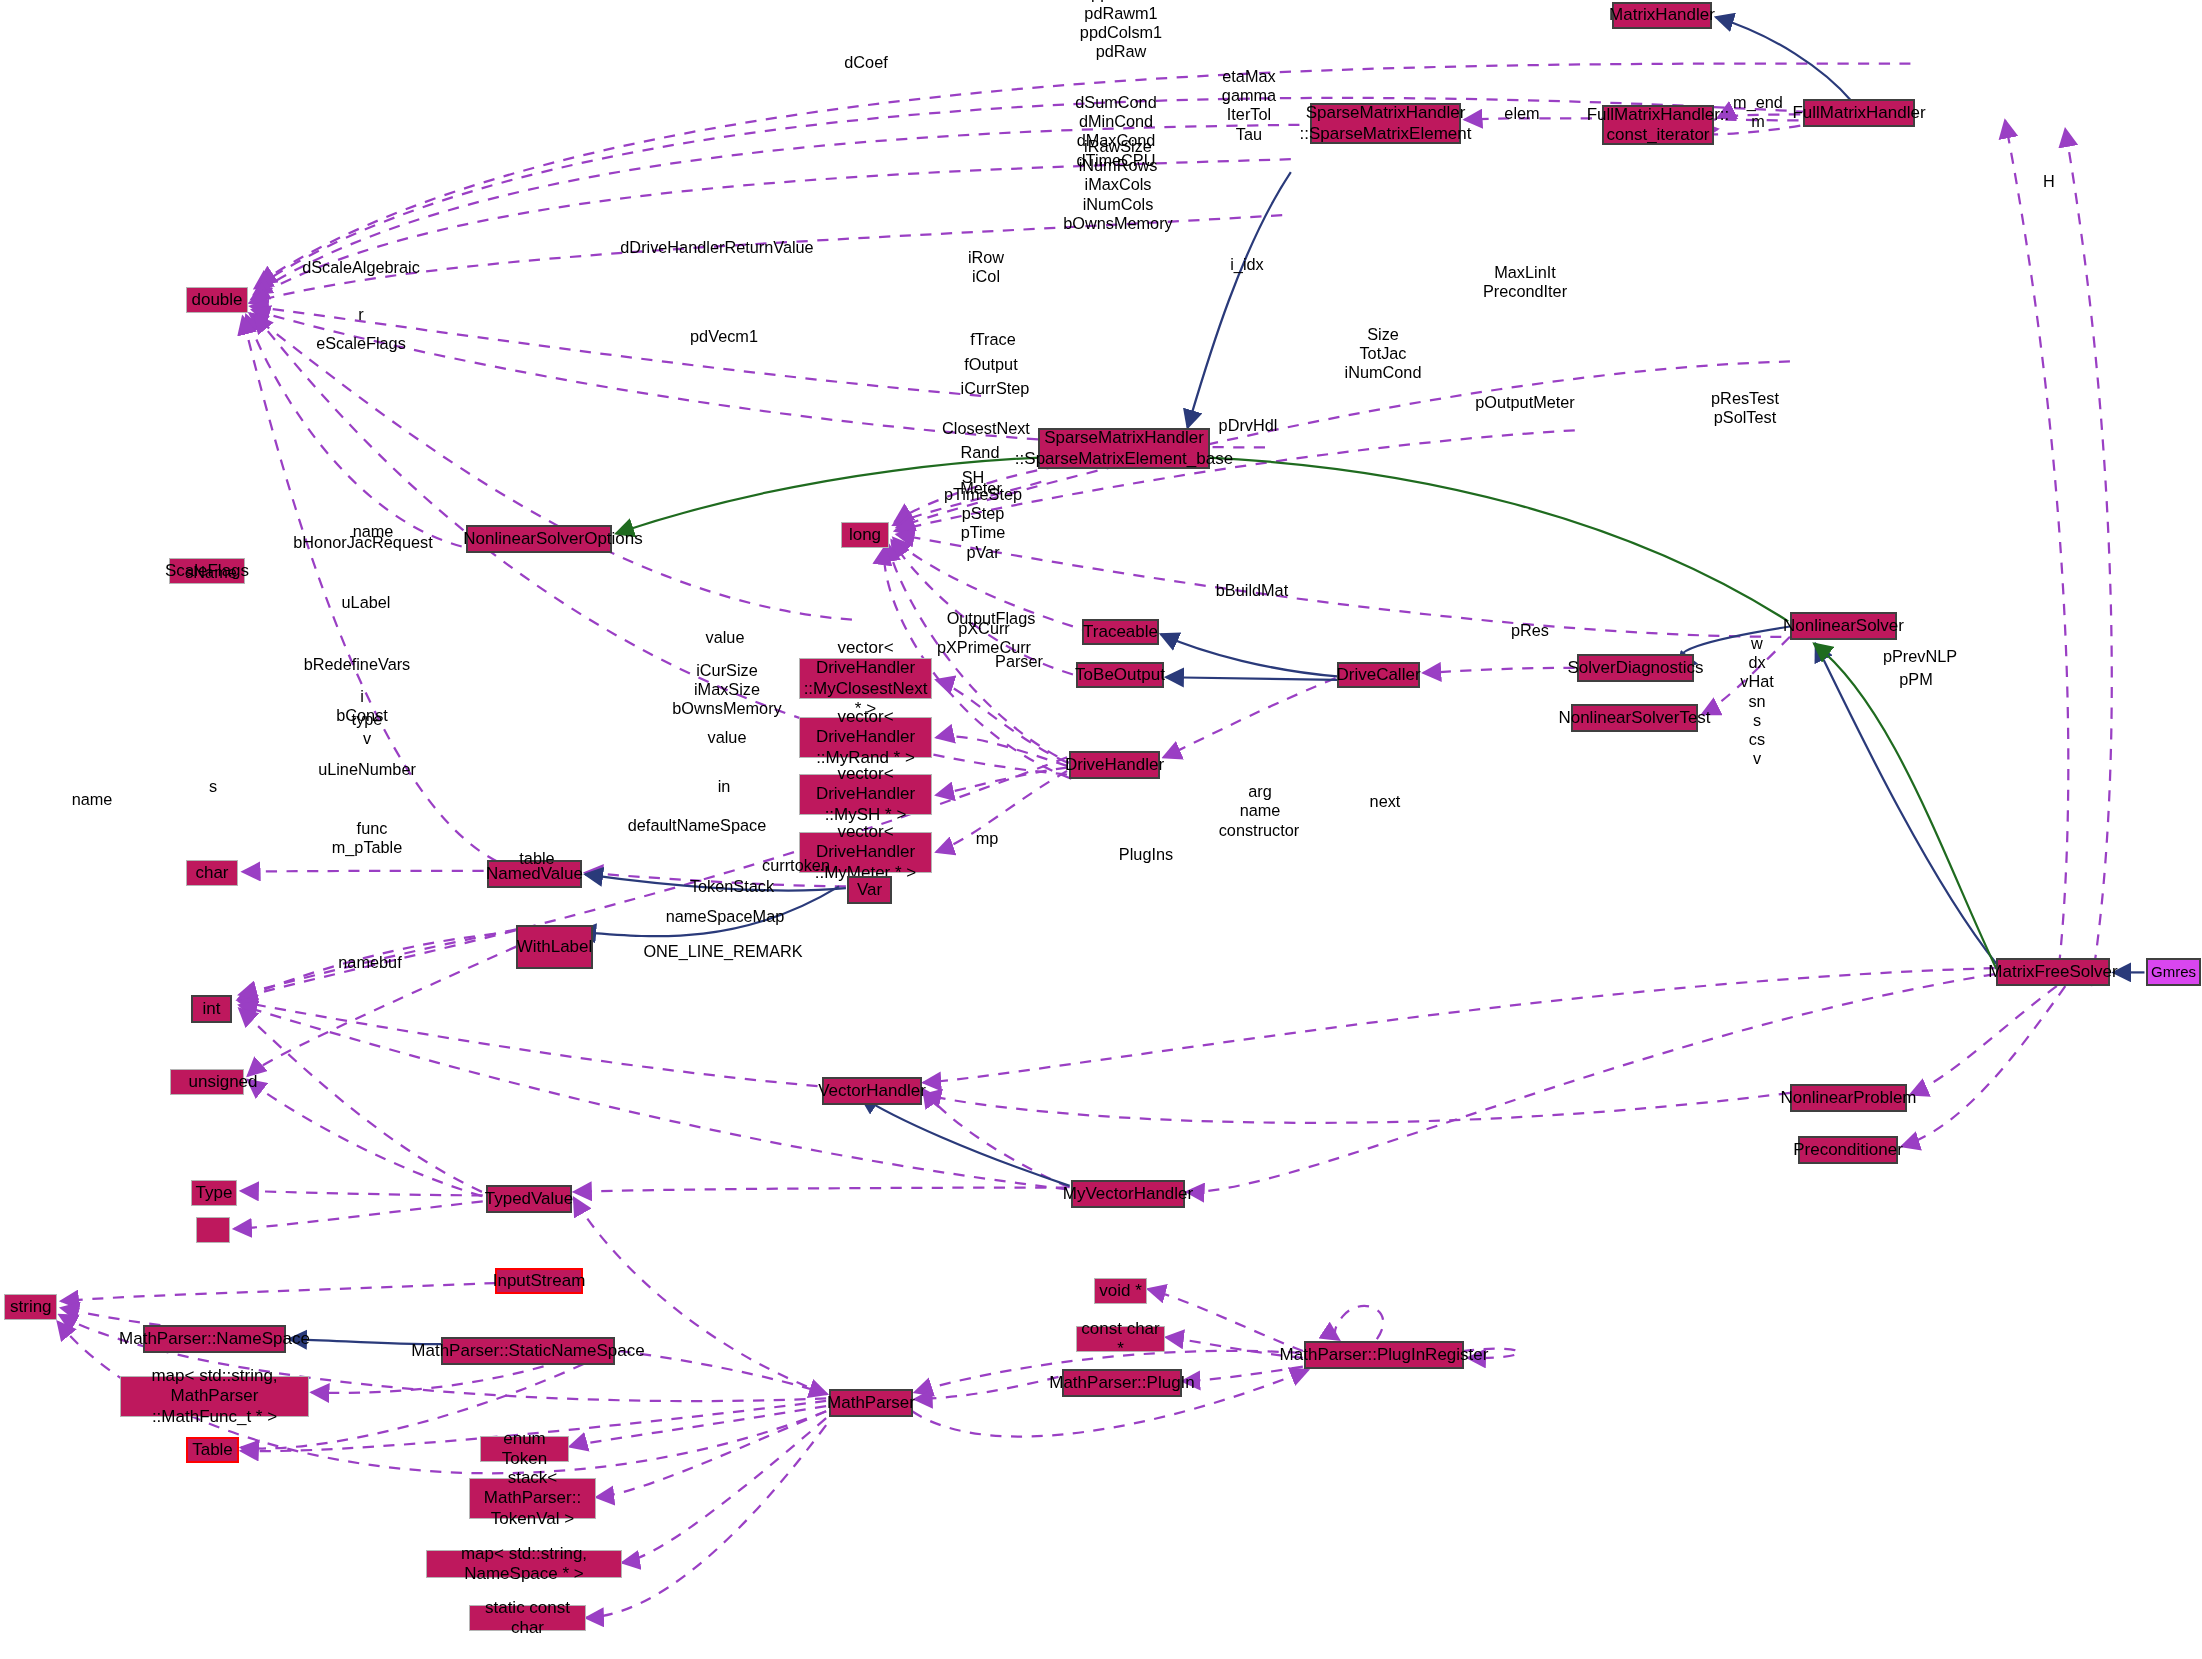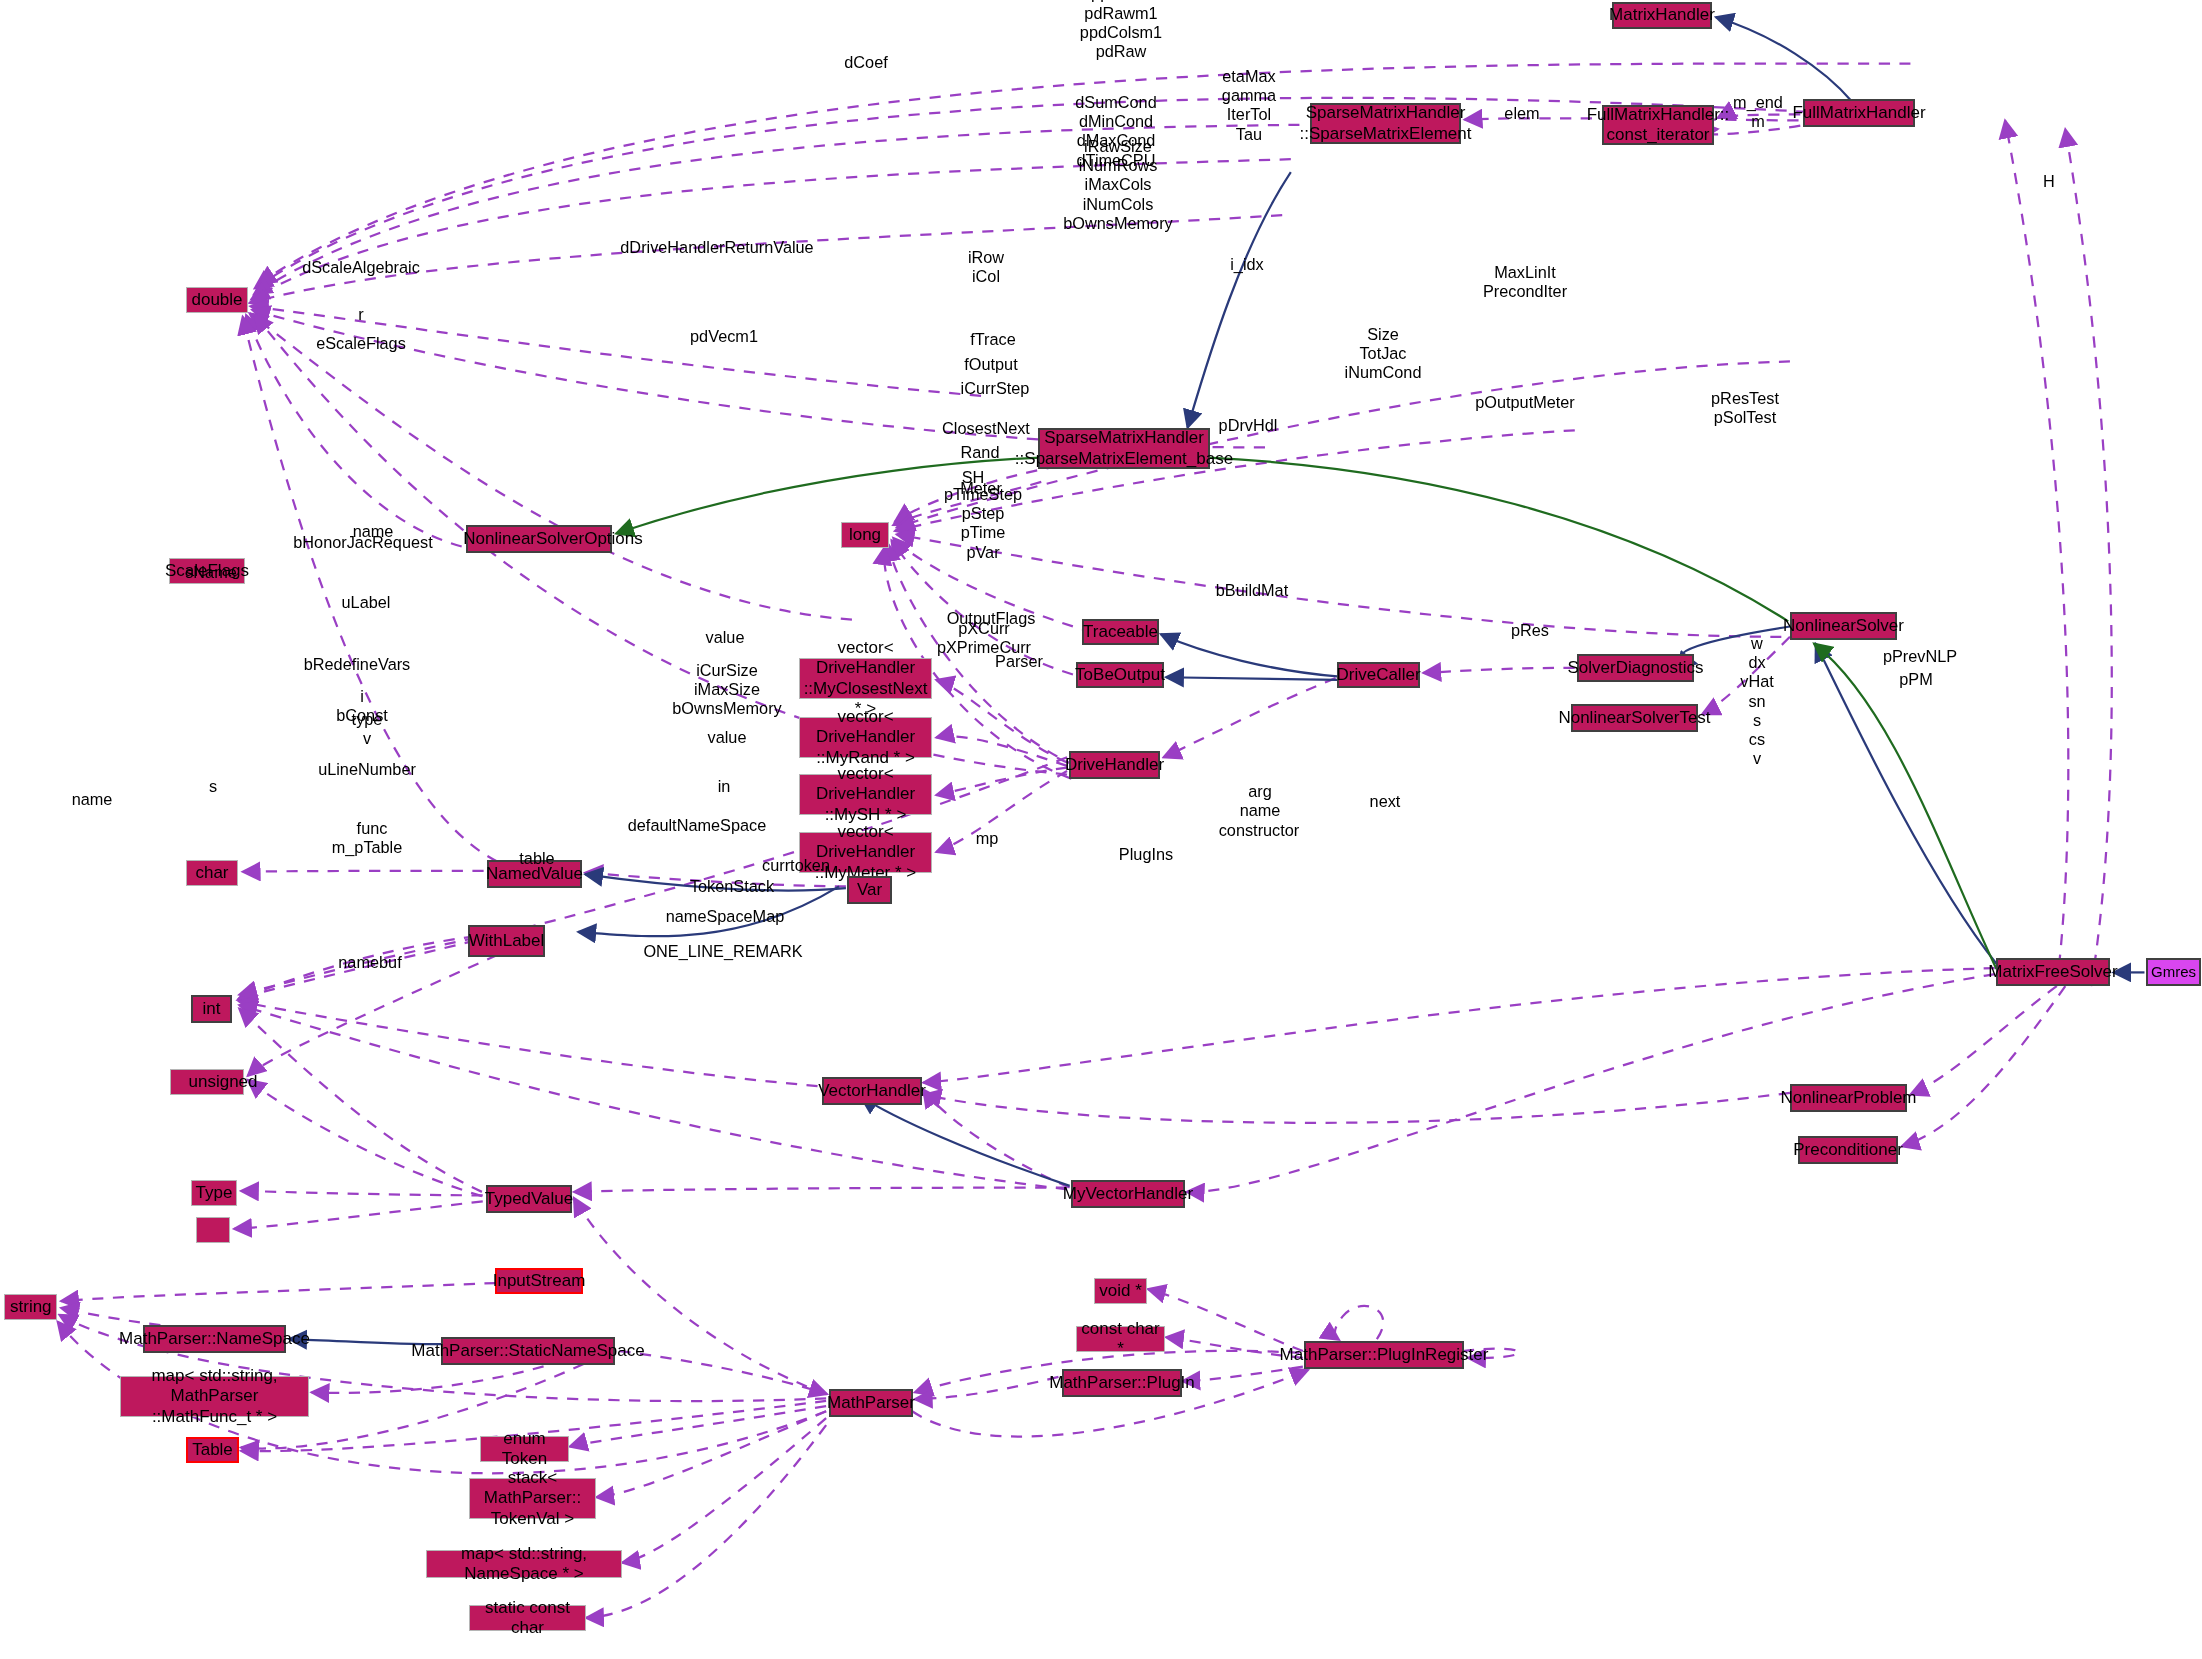--- a/index.html
+++ b/index.html
@@ -182,21 +182,21 @@
   <div class="node n-plain" style="left:799px;top:717px;width:133px;height:41px;">vector&lt; DriveHandler
 ::MyRand * &gt;</div>
   <div class="node n-plain" style="left:799px;top:774px;width:133px;height:41px;">vector&lt; DriveHandler
 ::MySH * &gt;</div>
   <div class="node n-plain" style="left:799px;top:832px;width:133px;height:41px;">vector&lt; DriveHandler
 ::MyMeter * &gt;</div>
   <div class="node n-class" style="left:1069px;top:751px;width:91px;height:27.5px;">DriveHandler</div>
   <div class="node n-plain" style="left:186px;top:860px;width:52px;height:26px;">char</div>
   <div class="node n-class" style="left:487px;top:860px;width:95px;height:27.5px;">NamedValue</div>
   <div class="node n-class" style="left:847px;top:876px;width:45px;height:27.5px;">Var</div>
-  <div class="node n-class" style="left:468px;top:925px;width:77px;height:32px;">WithLabel</div>
+  <div class="node n-class" style="left:516px;top:925px;width:77px;height:44px;">WithLabel</div>
   <div class="node n-class" style="left:191px;top:995px;width:41px;height:27.5px;">int</div>
   <div class="node n-plain" style="left:170px;top:1069px;width:74px;height:26px;padding-left:32px;">unsigned</div>
   <div class="node n-class" style="left:822px;top:1077px;width:100px;height:27.5px;">VectorHandler</div>
   <div class="node n-plain" style="left:191px;top:1180px;width:46px;height:26px;">Type</div>
   <div class="node n-class" style="left:486px;top:1185px;width:86px;height:27.5px;">TypedValue</div>
   <div class="node n-plain" style="left:196px;top:1217px;width:34px;height:26px;"></div>
   <div class="node n-class" style="left:1071px;top:1180px;width:114px;height:27.5px;">MyVectorHandler</div>
   <div class="node n-class" style="left:1996px;top:958px;width:114px;height:27.5px;">MatrixFreeSolver</div>
   <div class="node n-focus" style="left:2146px;top:958px;width:55px;height:27.5px;">Gmres</div>
   <div class="node n-class" style="left:1790px;top:1084px;width:117px;height:27.5px;">NonlinearProblem</div>

